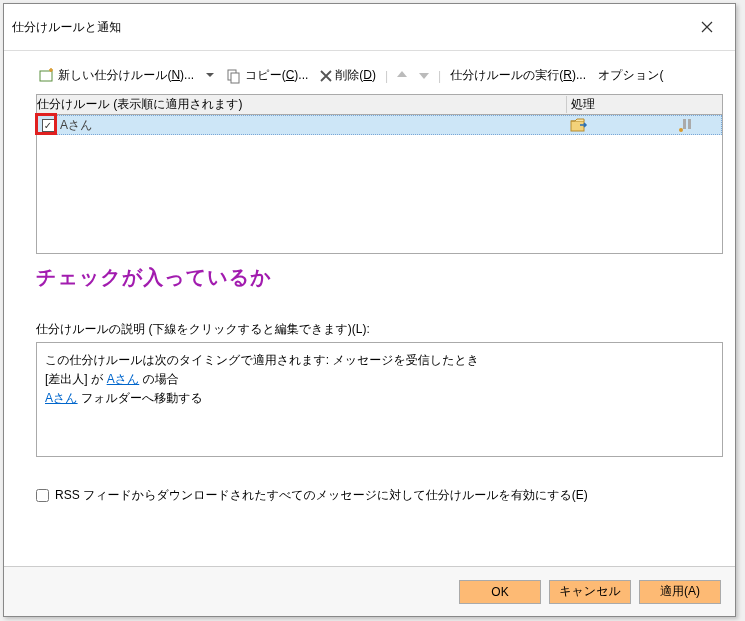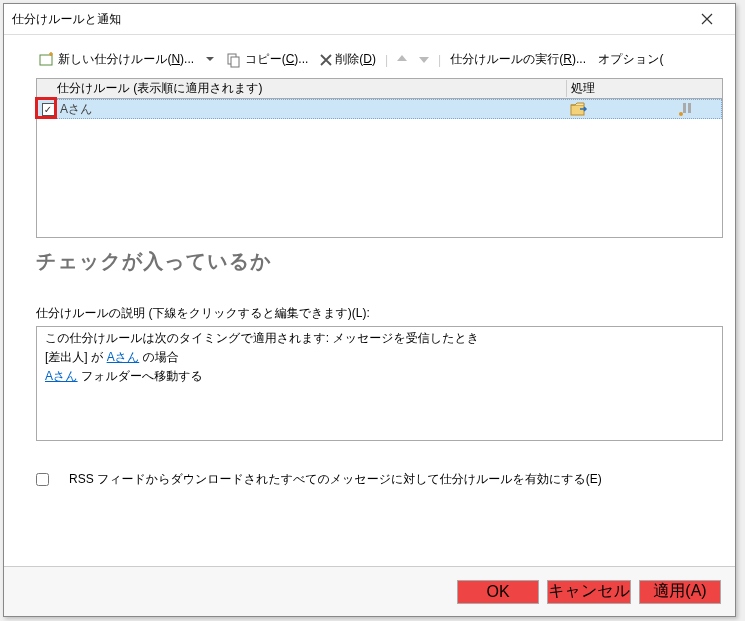--- a/index.html
+++ b/index.html
@@ -16,21 +16,21 @@
       width: 733px;
       height: 614px;
       margin: 3px;
       background: #ffffff;
       border: 1px solid #888;
       box-shadow: 2px 2px 4px rgba(0,0,0,0.2);
       display: flex;
       flex-direction: column;
     }
     .titlebar {
-      height: 31px;
+      height: 47px;
       background: #ffffff;
       display: flex;
       align-items: center;
       padding: 0 8px;
       border-bottom: 1px solid #ddd;
     }
     .titlebar-title {
       flex: 1;
       font-size: 12px;
     }
@@ -97,21 +97,21 @@
     }
     .rules-header {
       display: flex;
       background: #f0f0f0;
       border-bottom: 1px solid #aaa;
       height: 20px;
       align-items: center;
     }
     .rules-header .col1 {
       flex: 1;
-      padding-left: 20px;
+      padding-left: 0;
       border-right: 1px solid #ccc;
     }
     .rules-header .col2 {
       width: 155px;
       padding-left: 4px;
     }
     .rules-body {
       flex: 1;
       overflow: auto;
     }
@@ -144,65 +144,65 @@
       position: absolute;
       border: 3px solid #e02020;
       width: 22px;
       height: 22px;
       top: 18px;
       left: -2px;
       pointer-events: none;
       z-index: 5;
     }
     .annotation {
-      color: #737373;
+      color: #a21caf;
       font-size: 20px;
       font-weight: 600;
       margin-top: 10px;
       letter-spacing: 1px;
     }
     .desc-label {
       margin-top: 30px;
       margin-bottom: 4px;
     }
     .desc-panel {
       border: 1px solid #aaa;
       background: #ffffff;
       height: 115px;
-      padding: 2px 8px;
+      padding: 8px 8px;
       line-height: 1.6;
     }
     .link {
       color: #0066cc;
       text-decoration: underline;
       cursor: pointer;
     }
     .rss-row {
       margin-top: 30px;
       display: flex;
       align-items: center;
-      gap: 20px;
+      gap: 6px;
     }
     .rss-row input { width: 13px; height: 13px; }
     .footer {
       height: 50px;
       border-top: 1px solid #ccc;
       display: flex;
       align-items: center;
       justify-content: flex-end;
       padding: 0 14px;
       gap: 8px;
       background: #f7f7f7;
     }
     .btn {
       min-width: 82px;
       height: 24px;
       border: 1px solid #aaa;
-      background: #ef4444;
-      font-size: 16px;
+      background: #fdba74;
+      font-size: 12px;
       cursor: pointer;
     }
     .checkbox {
       width: 13px;
       height: 13px;
       border: 1px solid #555;
       background: #fff;
       display: inline-flex;
       align-items: center;
       justify-content: center;

